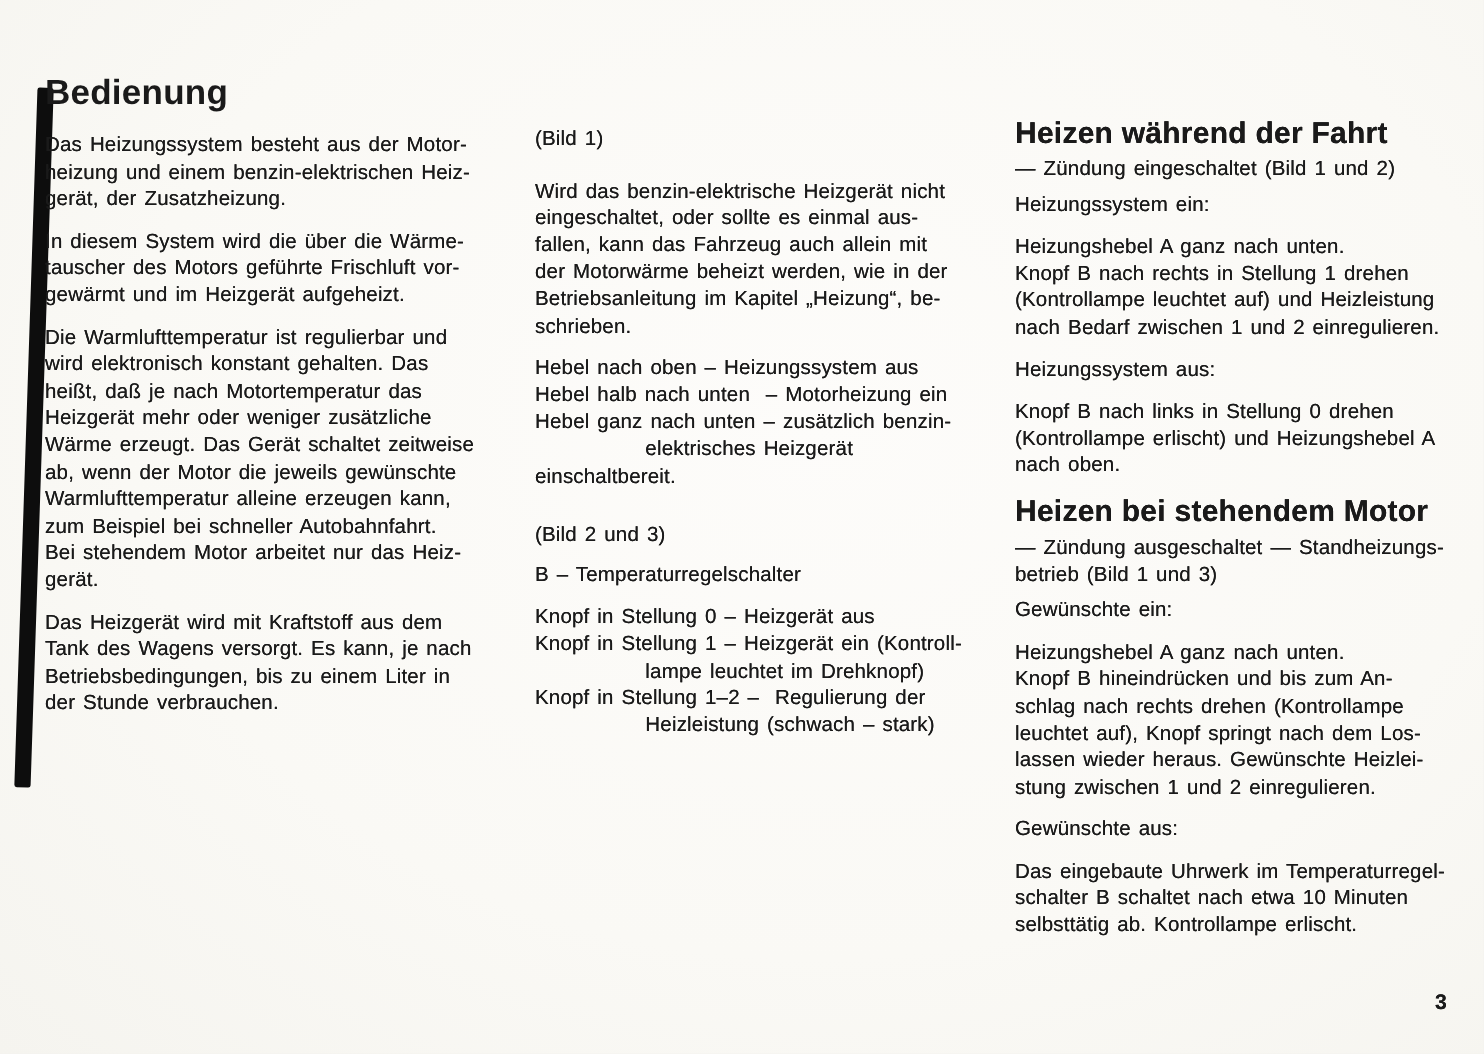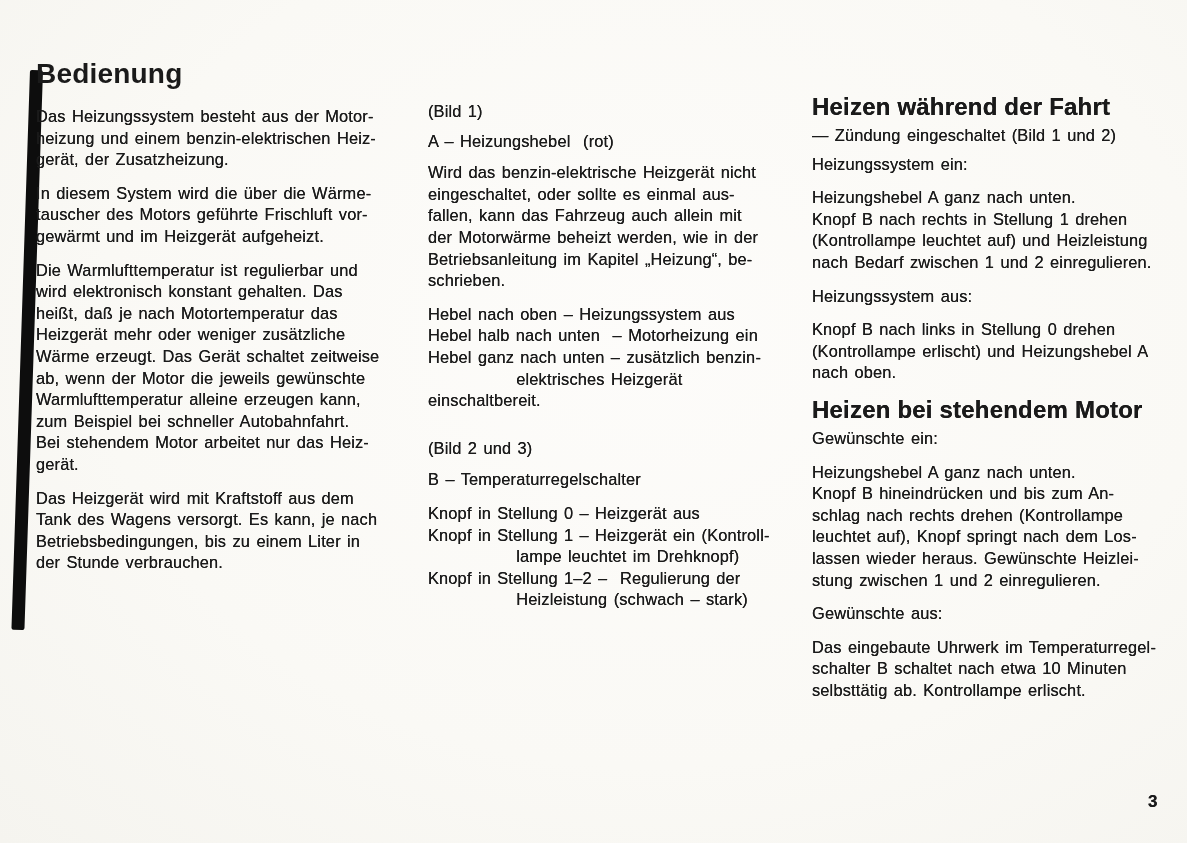--- a/index.html
+++ b/index.html
@@ -30,21 +30,21 @@
     margin:0 0 16px 0;
   }
   .body-text{
     font-size:16.4px;line-height:21.6px;
     letter-spacing:0.15px;word-spacing:1.6px;
     white-space:pre-wrap;
     text-shadow:0 0 0.35px #222;
     margin:0 0 12px 0;
   }
   .tight{margin-bottom:10px;}
-  .gap-lg{margin-bottom:8px;}
+  .gap-lg{margin-bottom:20px;}
   .gap-xl{margin-top:26px;}
   .section-heading{
     font-size:24px;font-weight:700;letter-spacing:0.2px;
     margin:0 0 4px 0;
     text-shadow:0 0 0.3px #111;
   }
   .subtitle{margin-bottom:7px;}
   .state-label{margin-bottom:12px;}
   .page-number{
     position:absolute;left:1148px;top:792px;
@@ -78,21 +78,20 @@
 Bei stehendem Motor arbeitet nur das Heiz-
 gerät.</p>
     <p class="body-text">Das Heizgerät wird mit Kraftstoff aus dem
 Tank des Wagens versorgt. Es kann, je nach
 Betriebsbedingungen, bis zu einem Liter in
 der Stunde verbrauchen.</p>
   </div>
 
   <div class="col col-mid">
     <p class="body-text gap-lg">(Bild 1)</p>
-    <p class="body-text tight">A – Heizungshebel  (rot)</p>
     <p class="body-text">Wird das benzin-elektrische Heizgerät nicht
 eingeschaltet, oder sollte es einmal aus-
 fallen, kann das Fahrzeug auch allein mit
 der Motorwärme beheizt werden, wie in der
 Betriebsanleitung im Kapitel „Heizung“, be-
 schrieben.</p>
     <p class="body-text">Hebel nach oben – Heizungssystem aus
 Hebel halb nach unten  – Motorheizung ein
 Hebel ganz nach unten – zusätzlich benzin-
               elektrisches Heizgerät einschaltbereit.</p>
@@ -112,20 +111,22 @@
     <p class="body-text">Heizungshebel A ganz nach unten.
 Knopf B nach rechts in Stellung 1 drehen
 (Kontrollampe leuchtet auf) und Heizleistung
 nach Bedarf zwischen 1 und 2 einregulieren.</p>
     <p class="body-text state-label">Heizungssystem aus:</p>
     <p class="body-text">Knopf B nach links in Stellung 0 drehen
 (Kontrollampe erlischt) und Heizungshebel A
 nach oben.</p>
 
     <h2 class="section-heading">Heizen bei stehendem Motor</h2>
+    <p class="body-text subtitle">— Zündung ausgeschaltet — Standheizungs-
+betrieb (Bild 1 und 3)</p>
     <p class="body-text state-label">Gewünschte ein:</p>
     <p class="body-text">Heizungshebel A ganz nach unten.
 Knopf B hineindrücken und bis zum An-
 schlag nach rechts drehen (Kontrollampe
 leuchtet auf), Knopf springt nach dem Los-
 lassen wieder heraus. Gewünschte Heizlei-
 stung zwischen 1 und 2 einregulieren.</p>
     <p class="body-text state-label">Gewünschte aus:</p>
     <p class="body-text">Das eingebaute Uhrwerk im Temperaturregel-
 schalter B schaltet nach etwa 10 Minuten

